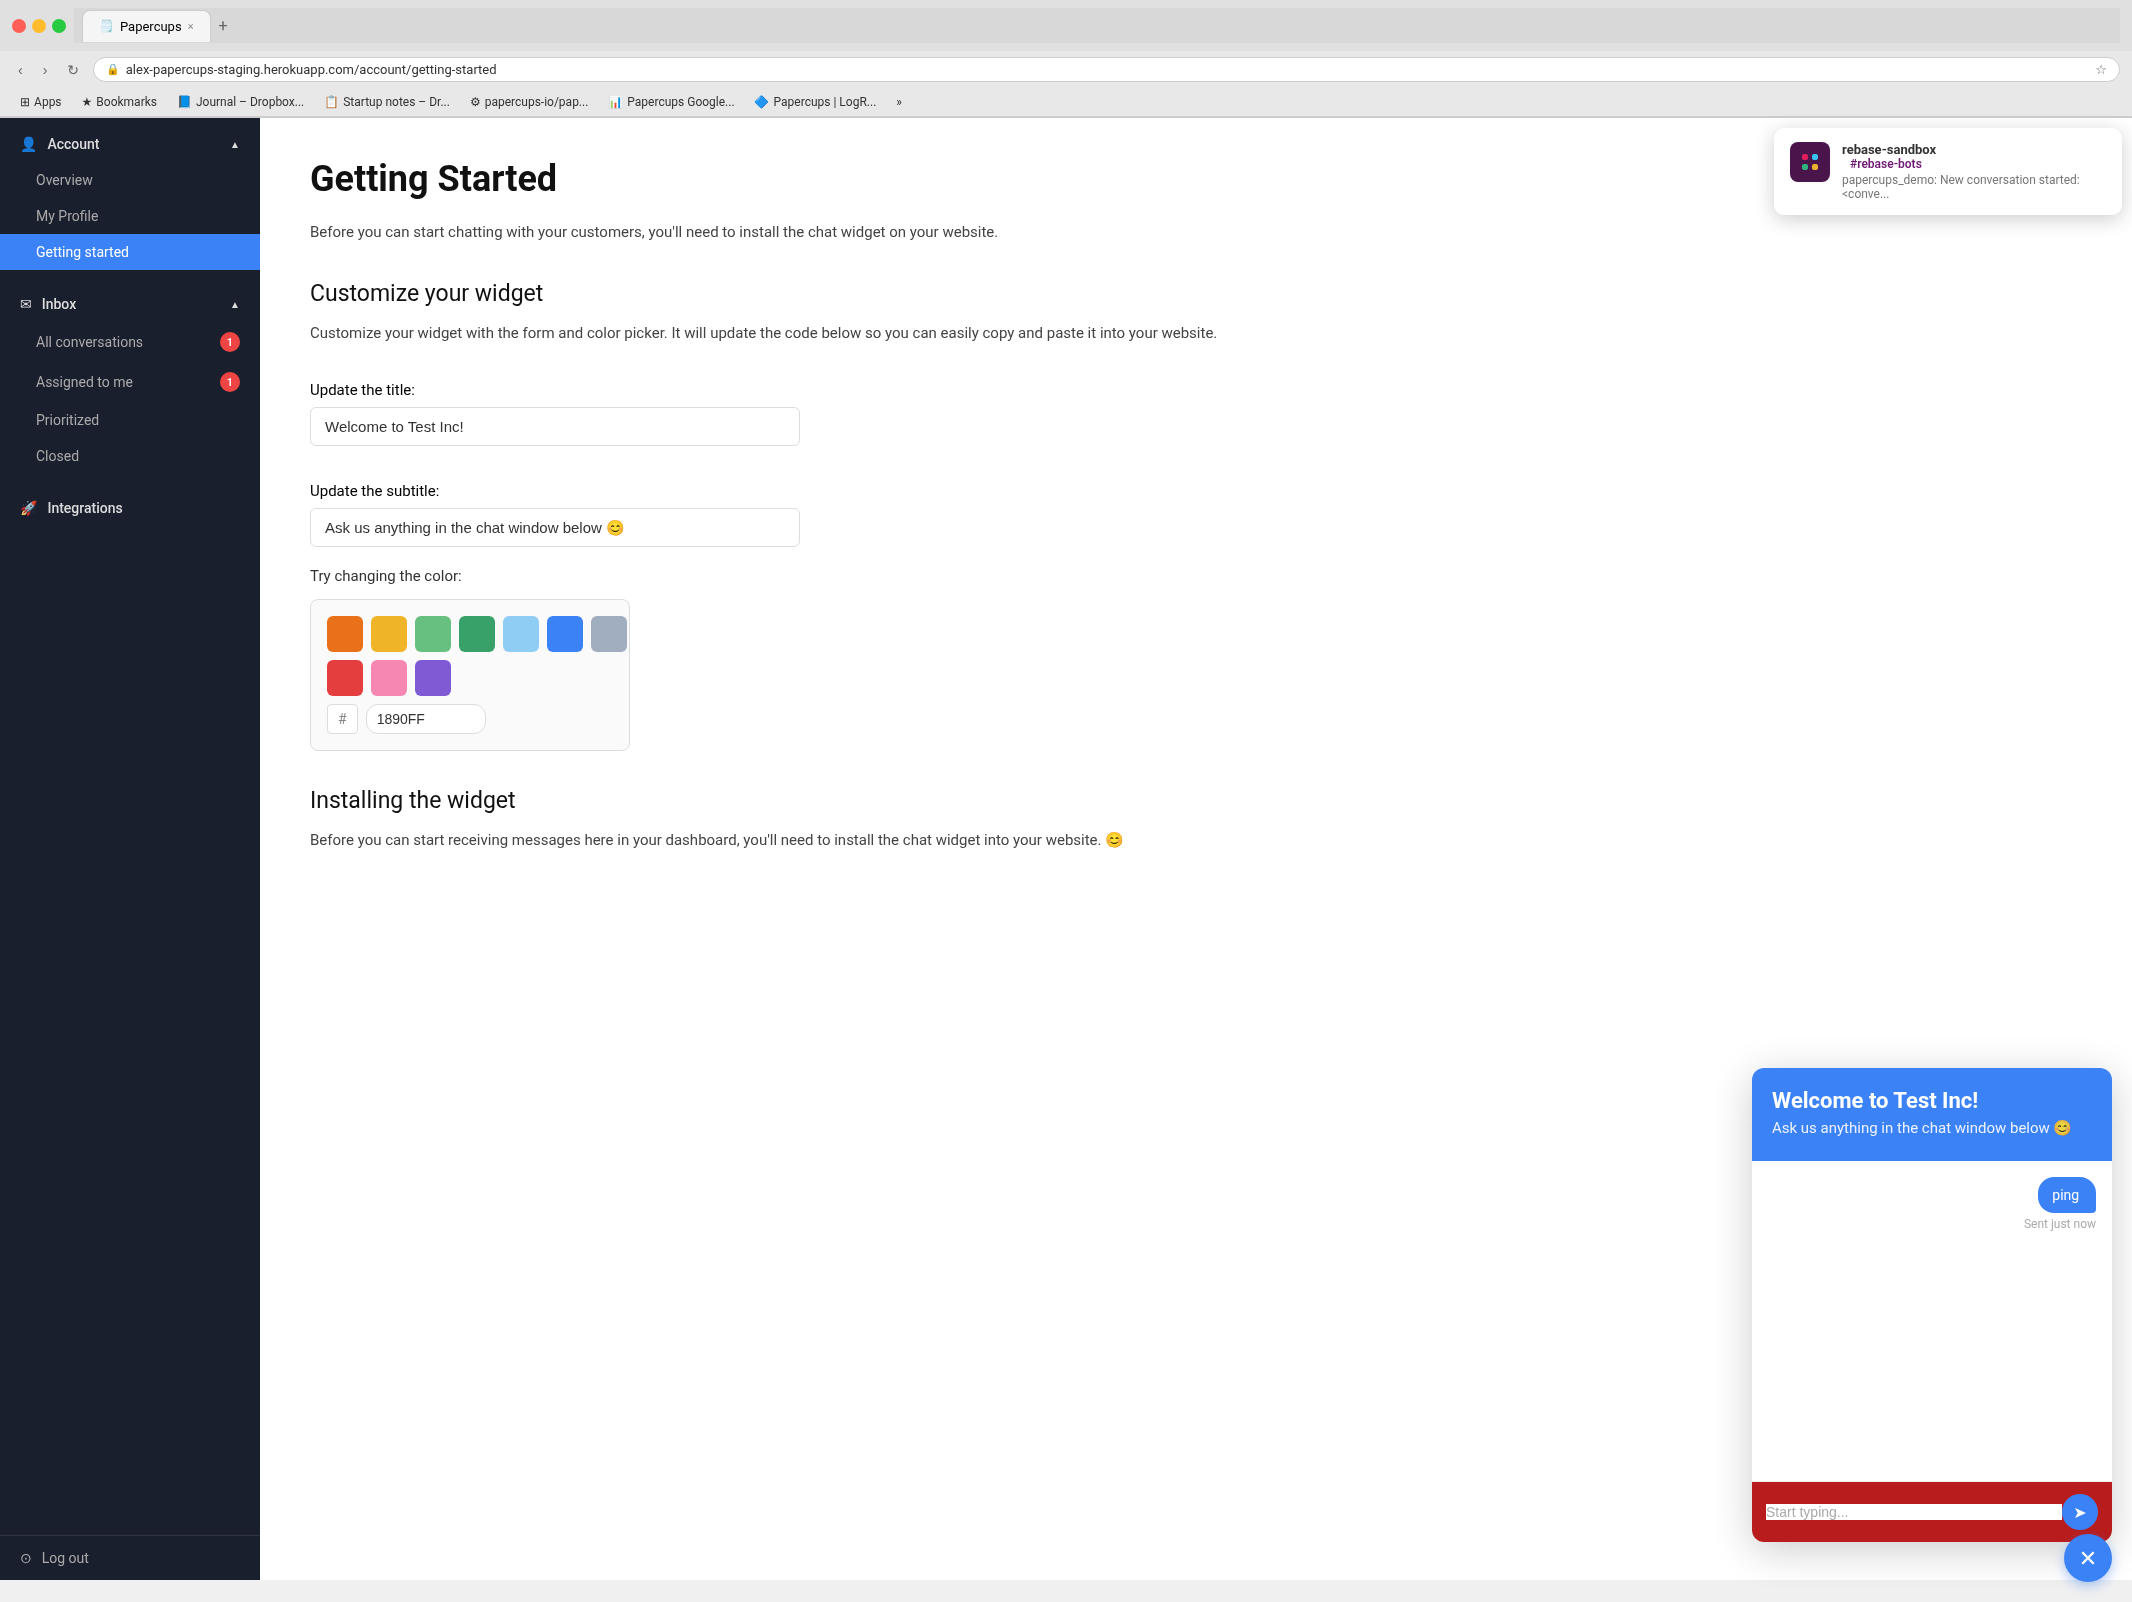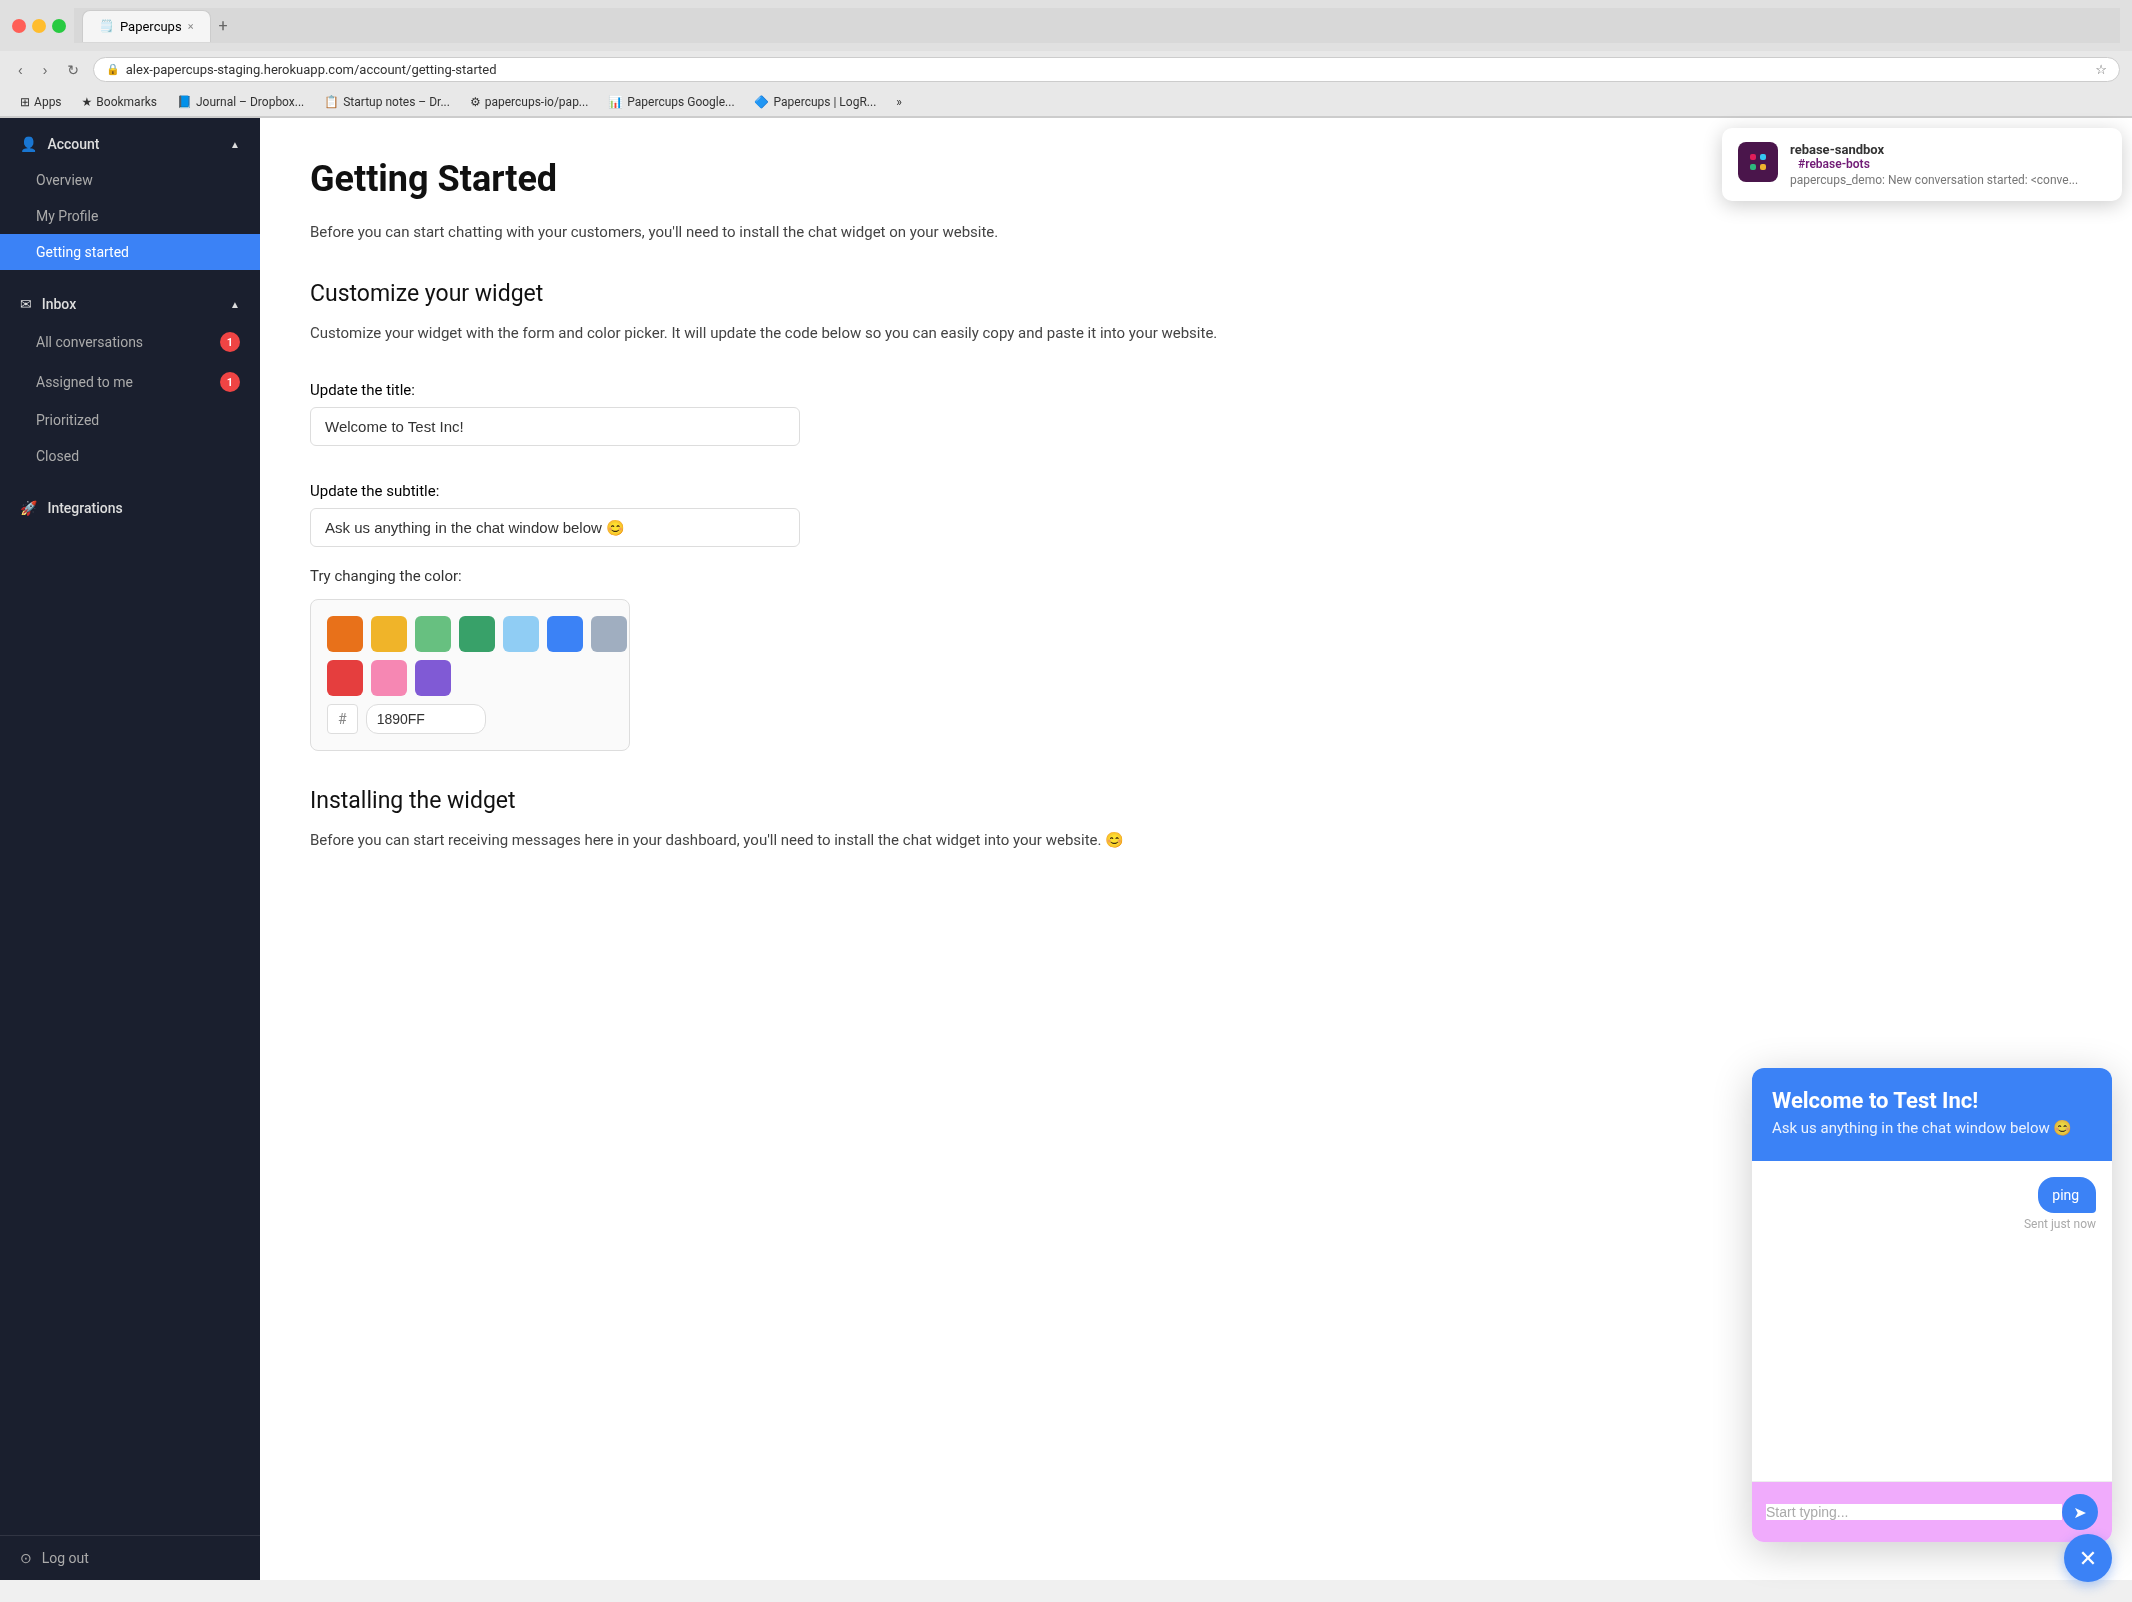--- a/index.html
+++ b/index.html
@@ -21,21 +21,21 @@
     .browser-toolbar { display: flex; align-items: center; gap: 8px; padding: 6px 12px; background: #e8e8e8; }
     .nav-btn { background: none; border: none; color: #666; cursor: pointer; font-size: 14px; padding: 4px 6px; border-radius: 4px; }
     .address-bar { flex: 1; display: flex; align-items: center; background: white; border: 1px solid #ccc; border-radius: 20px; padding: 4px 12px; gap: 6px; font-size: 13px; }
     .address-lock { color: #666; font-size: 11px; }
     .address-text { flex: 1; color: #333; }
     .address-star { color: #666; font-size: 13px; }
     .bookmarks-bar { display: flex; align-items: center; gap: 4px; padding: 4px 12px; background: #e8e8e8; border-bottom: 1px solid #ccc; font-size: 12px; overflow: hidden; }
     .bookmark-item { display: flex; align-items: center; gap: 4px; padding: 3px 8px; border-radius: 4px; cursor: pointer; white-space: nowrap; color: #333; }
 
     
-    .slack-popup { position: absolute; top: 10px; right: 10px; background: white; border-radius: 10px; box-shadow: 0 4px 20px rgba(0,0,0,0.2); padding: 14px 16px; display: flex; gap: 12px; width: 400px; z-index: 1000; }
+    .slack-popup { position: absolute; top: 10px; right: 10px; background: white; border-radius: 10px; box-shadow: 0 4px 20px rgba(0,0,0,0.2); padding: 14px 16px; display: flex; gap: 12px; width: 348px; z-index: 1000; }
     .slack-icon { width: 40px; height: 40px; border-radius: 8px; background: #4a154b; display: flex; align-items: center; justify-content: center; font-size: 20px; flex-shrink: 0; }
     .slack-content { flex: 1; }
     .slack-title { font-weight: 700; font-size: 13px; color: #333; }
     .slack-subtitle { font-size: 12px; color: #701a75; font-weight: 600; margin-left: 8px; }
     .slack-message { font-size: 12px; color: #777; margin-top: 2px; }
 
     
     .app-layout { display: flex; height: calc(100vh - 140px); min-height: 700px; }
 
     
@@ -69,21 +69,21 @@
     .install-intro { font-size: 15px; color: #444; line-height: 1.6; }
 
     
     .chat-widget { position: fixed; bottom: 60px; right: 20px; width: 360px; background: white; border-radius: 12px; box-shadow: 0 8px 40px rgba(0,0,0,0.2); overflow: hidden; z-index: 500; }
     .chat-header { background: #3b82f6; padding: 20px 20px 24px; color: white; }
     .chat-header-title { font-size: 22px; font-weight: 700; margin-bottom: 6px; }
     .chat-header-subtitle { font-size: 15px; opacity: 0.9; }
     .chat-messages { padding: 16px; min-height: 320px; background: white; display: flex; }
     .chat-message-out { margin-left: auto; background: #3b82f6; color: white; padding: 10px 14px; border-radius: 16px 16px 4px 16px; font-size: 14px; max-width: 80%; }
     .chat-time { text-align: right; font-size: 12px; color: #aaa; margin-top: 4px; }
-    .chat-footer { display: flex; align-items: center; gap: 0; padding: 12px 14px; border-top: 1px solid #eee; background: #f0abfc; }
+    .chat-footer { display: flex; align-items: center; gap: 0; padding: 12px 14px; border-top: 1px solid #eee; background: #b91c1c; }
     .chat-input { flex: 1; border: none; outline: none; font-size: 14px; color: #333; }
     .chat-input::placeholder { color: #aaa; }
     .chat-send { width: 36px; height: 36px; border-radius: 50%; background: #3b82f6; border: none; cursor: pointer; color: white; display: flex; align-items: center; justify-content: center; font-size: 16px; }
     .chat-close { position: fixed; bottom: 20px; right: 20px; width: 48px; height: 48px; border-radius: 50%; background: #3b82f6; color: white; display: flex; align-items: center; justify-content: center; font-size: 22px; cursor: pointer; z-index: 501; box-shadow: 0 4px 12px rgba(59,130,246,0.4); }
   </style>
 </head>
 <body>
 
 <div class="browser-chrome">
   <div class="browser-titlebar">

